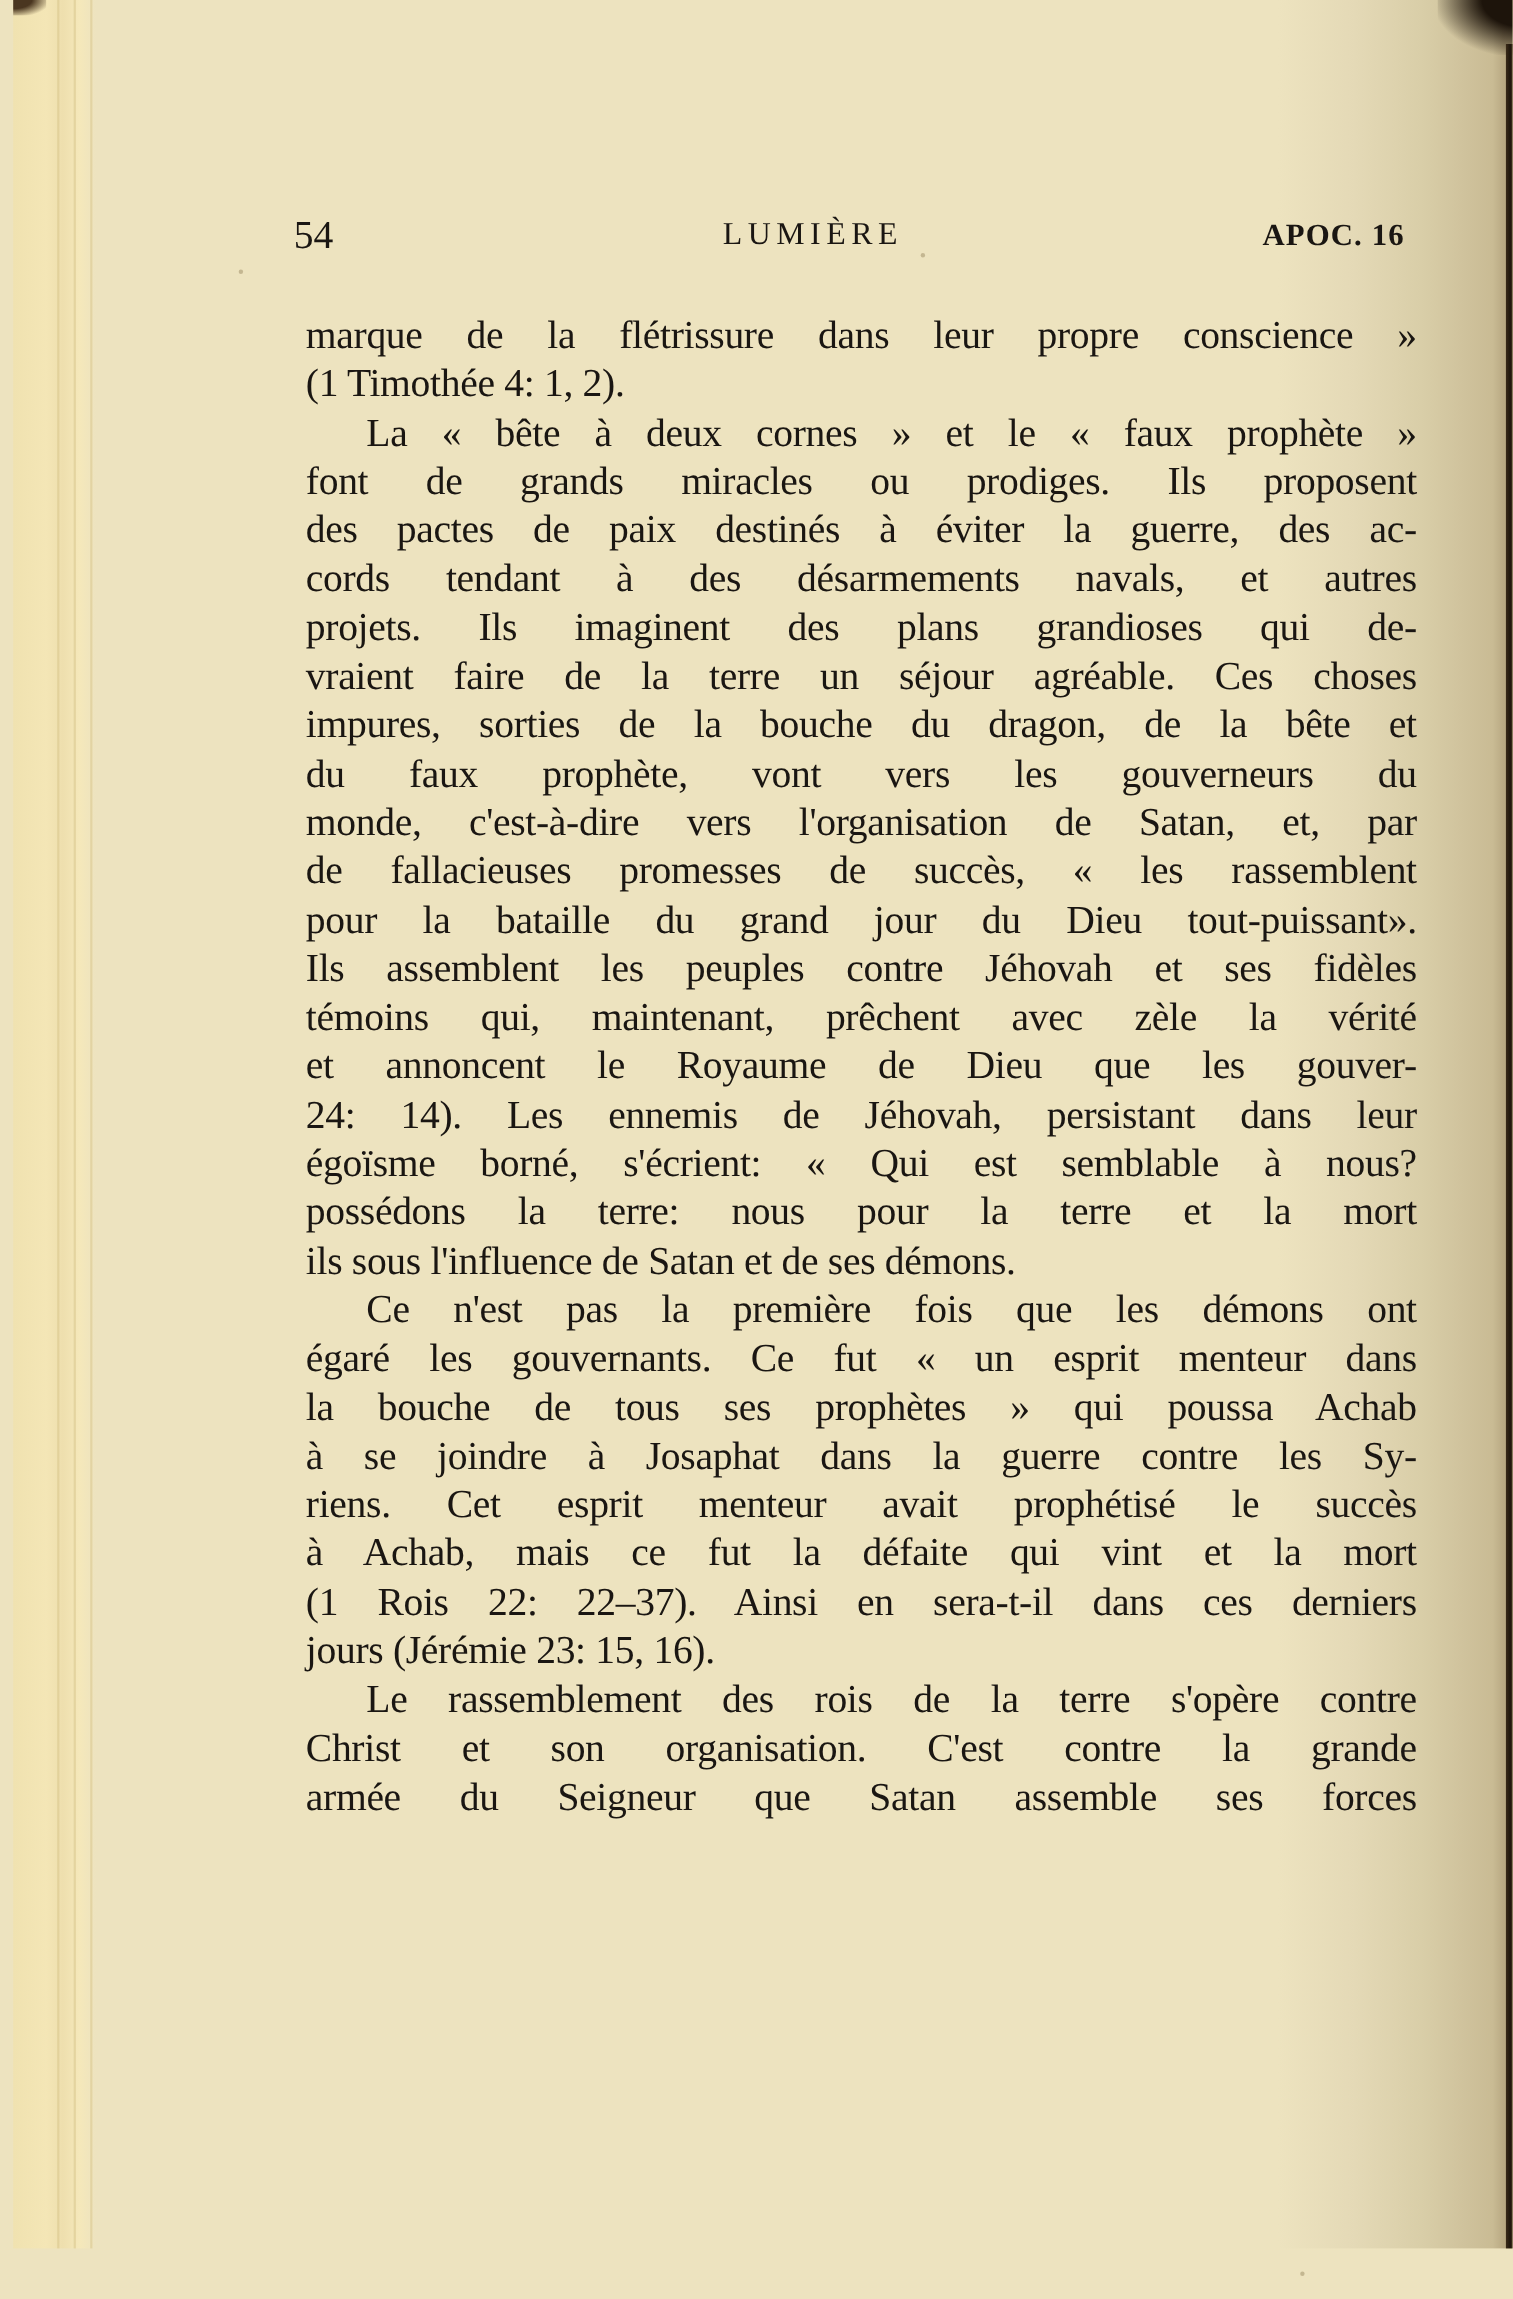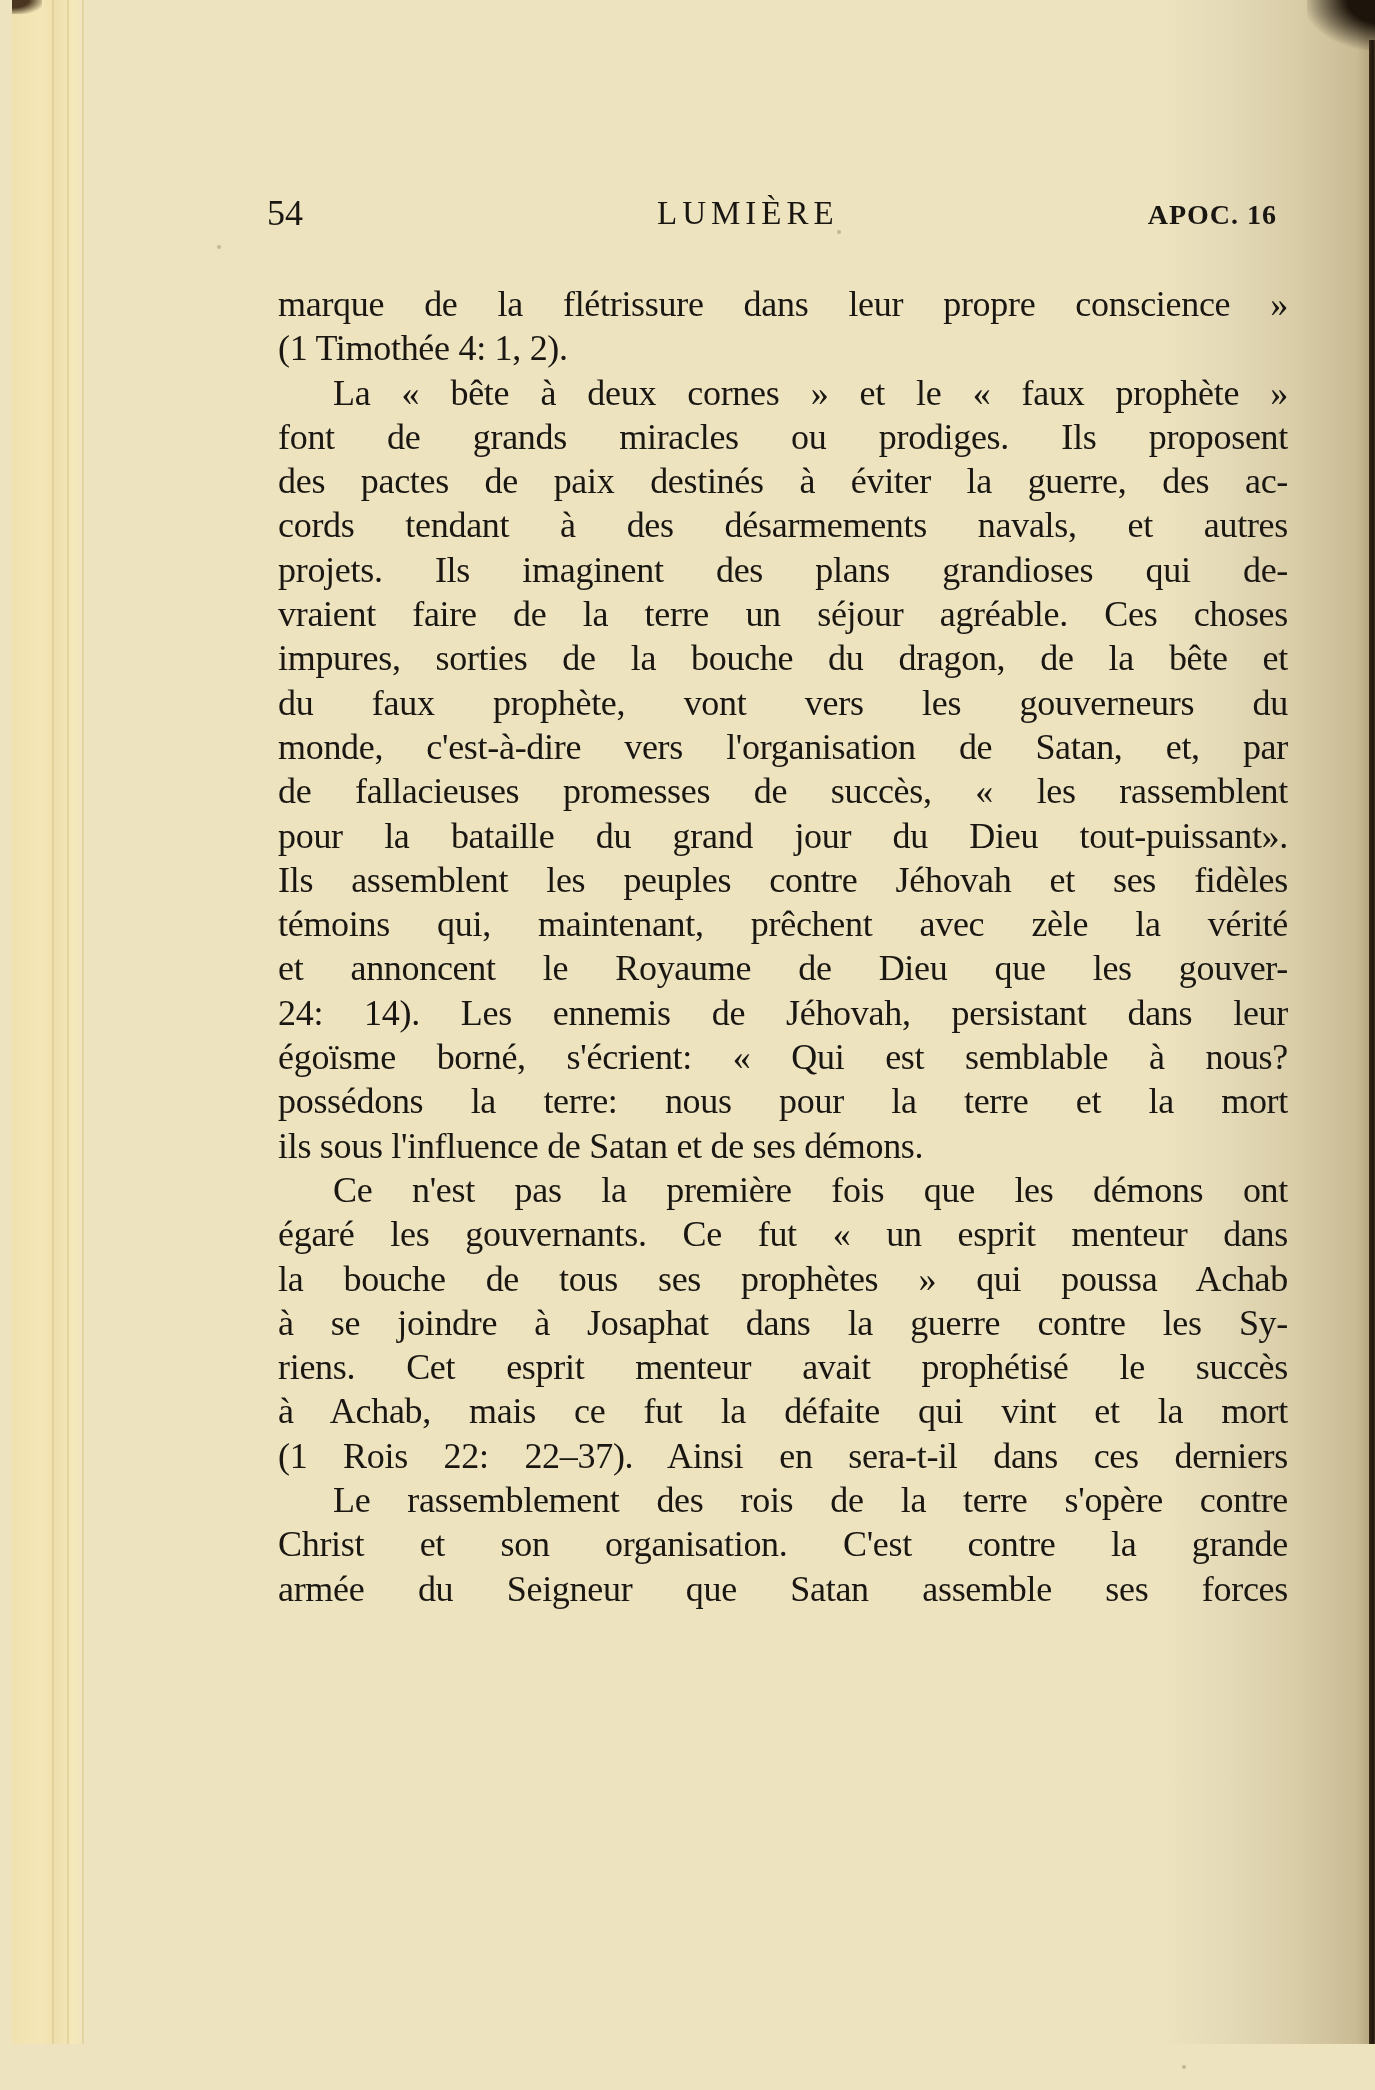--- a/index.html
+++ b/index.html
@@ -61,21 +61,21 @@
     }
     .page-number {
       position: absolute;
       left: 0; top: 0;
       font-size: 36px;
       line-height: 50px;
     }
     .running-title {
       position: absolute;
       left: 390px; top: 0;
-      font-size: 33px;
+      font-size: 29px;
       letter-spacing: 5px;
       line-height: 50px;
     }
     .running-ref {
       position: absolute;
       right: 0; top: 2px;
       font-size: 28px;
       font-weight: bold;
       line-height: 50px;
       letter-spacing: 1px;
@@ -152,17 +152,18 @@
       <span class="line">égoïsme borné, s'écrient: « Qui est semblable à nous?</span>
       <span class="line">possédons la terre: nous pour la terre et la mort</span>
       <span class="line last">ils sous l'influence de Satan et de ses démons.</span>
       <span class="line indent">Ce n'est pas la première fois que les démons ont</span>
       <span class="line">égaré les gouvernants. Ce fut « un esprit menteur dans</span>
       <span class="line">la bouche de tous ses prophètes » qui poussa Achab</span>
       <span class="line">à se joindre à Josaphat dans la guerre contre les Sy-</span>
       <span class="line">riens. Cet esprit menteur avait prophétisé le succès</span>
       <span class="line">à Achab, mais ce fut la défaite qui vint et la mort</span>
       <span class="line">(1 Rois 22: 22–37). Ainsi en sera-t-il dans ces derniers</span>
+      <span class="line last">jours (Jérémie 23: 15, 16).</span>
       <span class="line indent">Le rassemblement des rois de la terre s'opère contre</span>
       <span class="line">Christ et son organisation. C'est contre la grande</span>
       <span class="line">armée du Seigneur que Satan assemble ses forces</span>
     </div>
 </div>
 
 </body></html>

